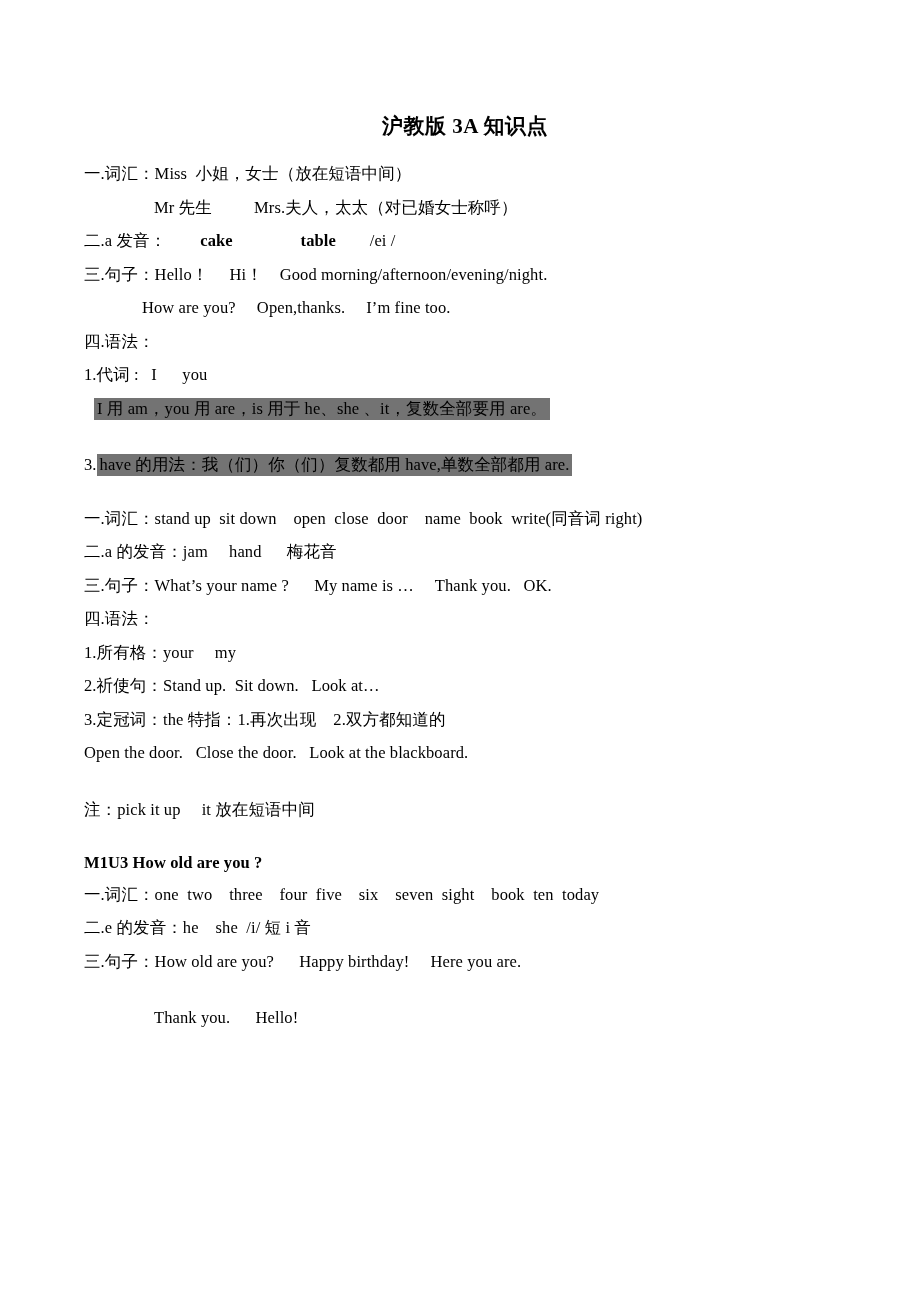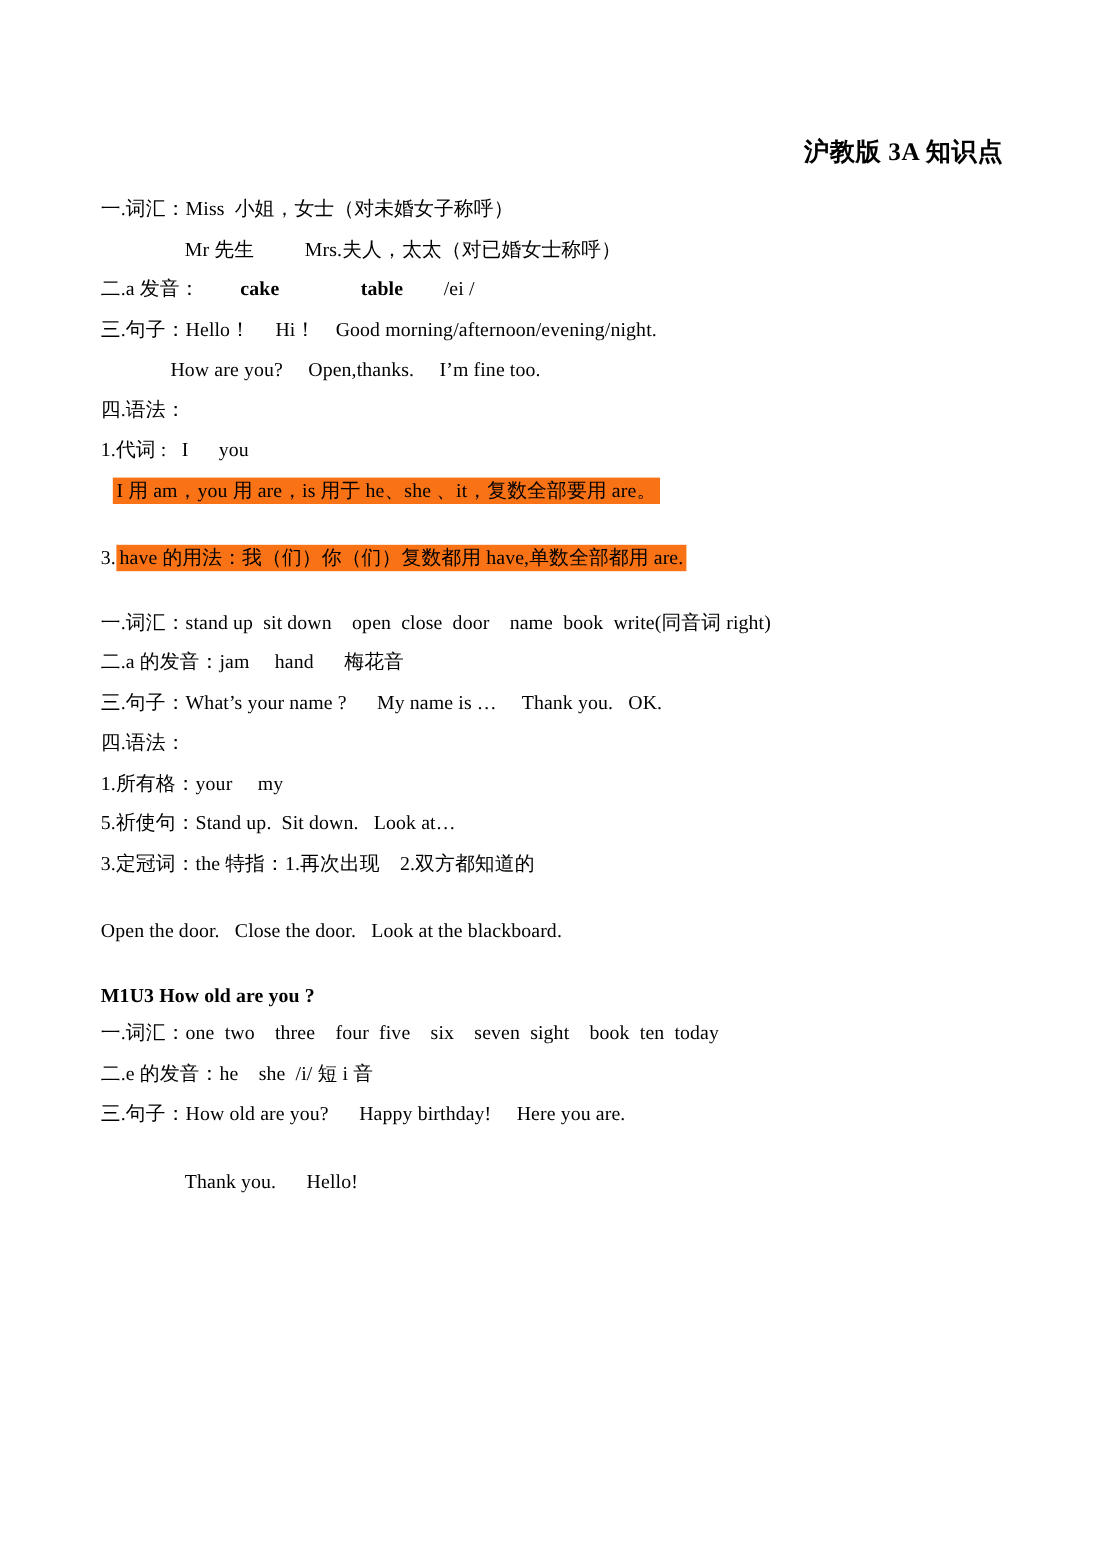--- a/index.html
+++ b/index.html
@@ -25,21 +25,21 @@
   }
   .content {
     position: absolute;
     left: 84px;
     top: 112px;
     width: 752px;
   }
   .doc-title {
     font-size: 21px;
     font-weight: bold;
-    text-align: right;
+    text-align: center;
     letter-spacing: 0.5px;
     margin: 0 0 26px 0;
     padding-left: 10px;
   }
   .section {
     margin: 0 0 0 0;
   }
   .section-gap {
     height: 37px;
   }
@@ -56,35 +56,35 @@
     margin: 0 0 17px 0;
     white-space: pre;
     letter-spacing: 0.1px;
   }
   .line:last-child { margin-bottom: 0; margin-top: 40px; }
   .ind-sm { padding-left: 58px; }
   .ind-md { padding-left: 70px; }
   .ind-xs { padding-left: 10px; }
   .b { font-weight: bold; margin-left: 34px; }
   .hl {
-    background-color: #f97316;
+    background-color: #737373;
     padding: 1px 3px 2px 3px;
   }
 </style>
 </head>
 <body>
 
 <div class="page">
   <div class="content">
 
     <div class="doc-title">沪教版 3A 知识点</div>
 
     <div class="section">
 
-      <div class="line">一.词汇：Miss  小姐，女士（对未婚女子称呼）</div>
+      <div class="line">一.词汇：Miss  小姐，女士（放在短语中间）</div>
 
       <div class="line ind-md">Mr 先生          Mrs.夫人，太太（对已婚女士称呼）</div>
 
       <div class="line"><span>二.a 发音：</span><span class="b">cake</span><span>        </span><span class="b">table</span><span>        /ei /</span></div>
 
       <div class="line">三.句子：Hello！     Hi！    Good morning/afternoon/evening/night.</div>
 
       <div class="line ind-sm">How are you?     Open,thanks.     I’m fine too.</div>
 
       <div class="line">四.语法：</div>
@@ -99,23 +99,24 @@
 
     <div class="section-gap"></div>
 
     <div class="section">
 
       <div class="line">一.词汇：stand up  sit down    open  close  door    name  book  write(同音词 right)</div>
       <div class="line">二.a 的发音：jam     hand      梅花音</div>
       <div class="line">三.句子：What’s your name ?      My name is …     Thank you.   OK.</div>
       <div class="line">四.语法：</div>
       <div class="line">1.所有格：your     my</div>
-      <div class="line">5.祈使句：Stand up.  Sit down.   Look at…</div>
+      <div class="line">2.祈使句：Stand up.  Sit down.   Look at…</div>
       <div class="line">3.定冠词：the 特指：1.再次出现    2.双方都知道的</div>
       <div class="line">Open the door.   Close the door.   Look at the blackboard.</div>
+      <div class="line">注：pick it up     it 放在短语中间</div>
     </div>
 
     <div class="section-gap"></div>
 
     <div class="section">
       <div class="unit-head">M1U3 How old are you ?</div>
 
       <div class="line">一.词汇：one  two    three    four  five    six    seven  sight    book  ten  today</div>
       <div class="line">二.e 的发音：he    she  /i/ 短 i 音</div>
       <div class="line">三.句子：How old are you?      Happy birthday!     Here you are.</div>

